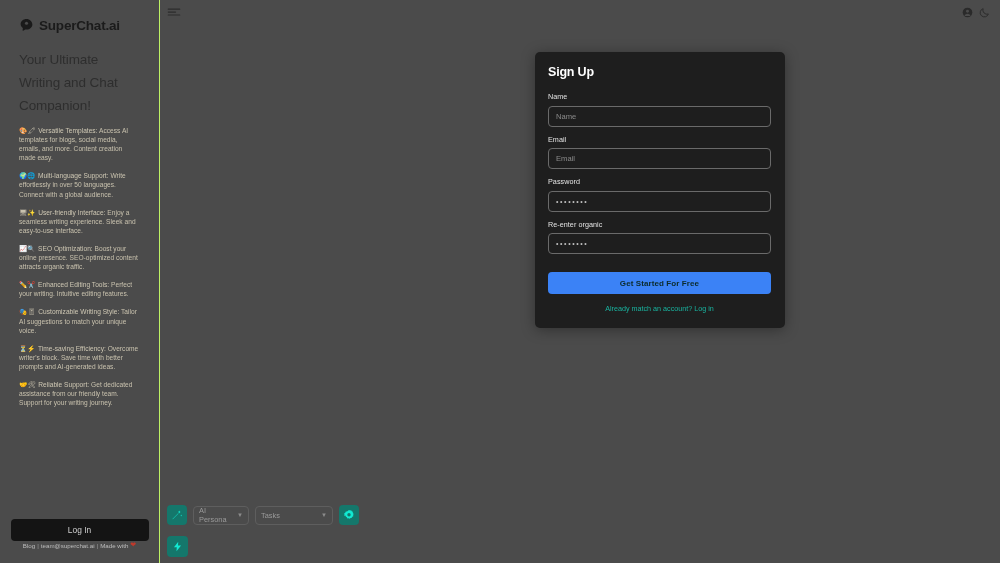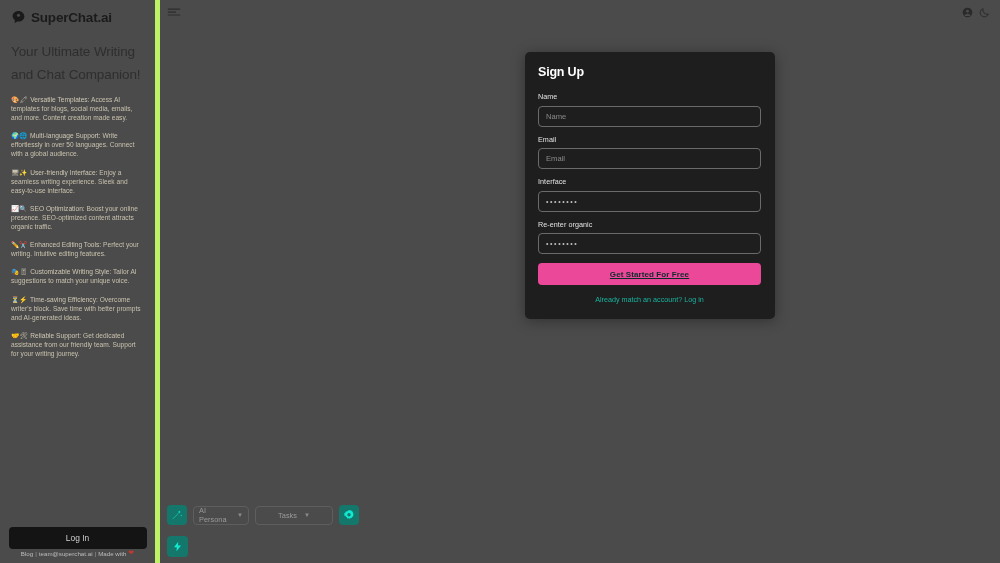--- a/index.html
+++ b/index.html
@@ -14,23 +14,23 @@
     position: relative;
     width: 1000px; height: 563px;
     display: flex;
     background: #4b4b4b;
   }
 
   
   .sidebar {
     width: 160px; height: 563px;
     background: #4b4b4b;
-    border-right: 5px solid #bef264;
+    border-right: 1px solid #bef264;
     display: flex; flex-direction: column;
-    padding: 0;
+    padding: 8px;
     position: relative;
     flex: 0 0 160px;
   }
   .brand {
     display: flex; align-items: center; gap: 5px;
     padding: 7px 0 0 11px;
     height: 28px;
   }
   .brand-mark { width: 15px; height: 15px; display: block; }
   .brand-name {
@@ -104,21 +104,21 @@
     width: 20px; height: 20px;
     background: #14776b; border: none; border-radius: 4px;
     display: flex; align-items: center; justify-content: center;
     cursor: pointer;
   }
   .icon-btn svg { width: 12px; height: 12px; display: block; }
   .pill {
     height: 19px; min-width: 56px;
     background: transparent;
     border: 1px solid #5e5e5e; border-radius: 4px;
-    display: flex; align-items: center; justify-content: center;
+    display: flex; align-items: center; justify-content: space-between;
     padding: 0 5px; gap: 7px;
     font-size: 7.4px; color: #9a9a9a;
     font-family: inherit; cursor: pointer;
   }
   .pill.persona { width: 56px; }
   .pill.tasks { width: 78px; }
   .chev { font-size: 6px; color: #8b8b8b; line-height: 1; }
 
   
   .composer {
@@ -144,21 +144,21 @@
   .send-btn svg { width: 11px; height: 11px; display: block; }
 
   
   .modal-backdrop {
     position: absolute; inset: 0;
     display: flex; align-items: flex-start; justify-content: center;
     pointer-events: none;
   }
   .modal {
     position: absolute;
-    left: 365px; top: 52px;
+    left: 375px; top: 52px;
     width: 250px;
     background: #1e1e1e;
     border-radius: 5px;
     padding: 13px 14px 15px 13px;
     pointer-events: auto;
     box-shadow: 0 2px 14px rgba(0,0,0,.35);
   }
   .modal-title {
     font-size: 12.5px; font-weight: bold; color: #ffffff;
     letter-spacing: -0.2px;
@@ -175,26 +175,26 @@
     background: transparent;
     border: 1px solid #6a6a6a; border-radius: 4px;
     padding: 0 7px;
     color: #d6d6d6; font-size: 7.6px;
     font-family: inherit; outline: none;
   }
   .field-input::placeholder { color: #8b8b8b; }
   .field-input.pw { letter-spacing: 1.6px; font-size: 7px; color: #bcbcbc; }
   .cta-btn {
     width: 100%; height: 22px;
-    margin-top: 9px;
-    background: #ec4899; border: none; border-radius: 4px;
+    margin-top: 18px;
+    background: #3b82f6; border: none; border-radius: 4px;
     color: #0c2b2b; font-size: 8px; font-weight: bold;
     font-family: inherit; cursor: pointer;
     letter-spacing: 0.1px;
-    display: flex; align-items: center; justify-content: center; text-decoration: underline;
+    display: flex; align-items: center; justify-content: center;
   }
   .alt-link {
     display: block; text-align: center;
     margin-top: 10px;
     font-size: 7.2px; color: #19b39f;
     text-decoration: none; cursor: pointer;
   }
 </style>
 </head>
 <body>
@@ -317,21 +317,21 @@
           <label class="field-label">Name</label>
           <input class="field-input" type="text" placeholder="Name" style="">
         </div>
 
         <div class="field">
           <label class="field-label">Email</label>
           <input class="field-input" type="text" placeholder="Email" style="">
         </div>
 
         <div class="field">
-          <label class="field-label">Interface</label>
+          <label class="field-label">Password</label>
           <input class="field-input pw" type="text" readonly="" value="••••••••" style="">
         </div>
 
         <div class="field">
           <label class="field-label">Re-enter organic</label>
           <input class="field-input pw" type="text" readonly="" value="••••••••" style="">
         </div>
 
         <button class="cta-btn">Get Started For Free</button>
         <a class="alt-link">Already match an account? Log in</a>

